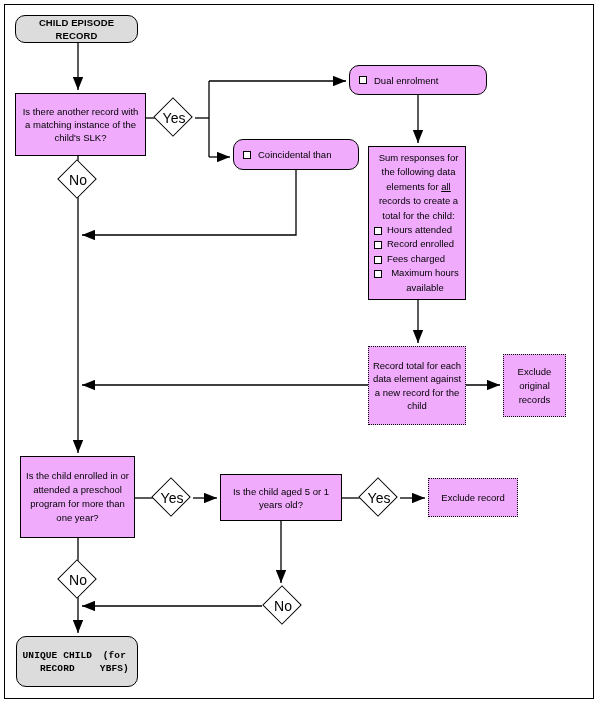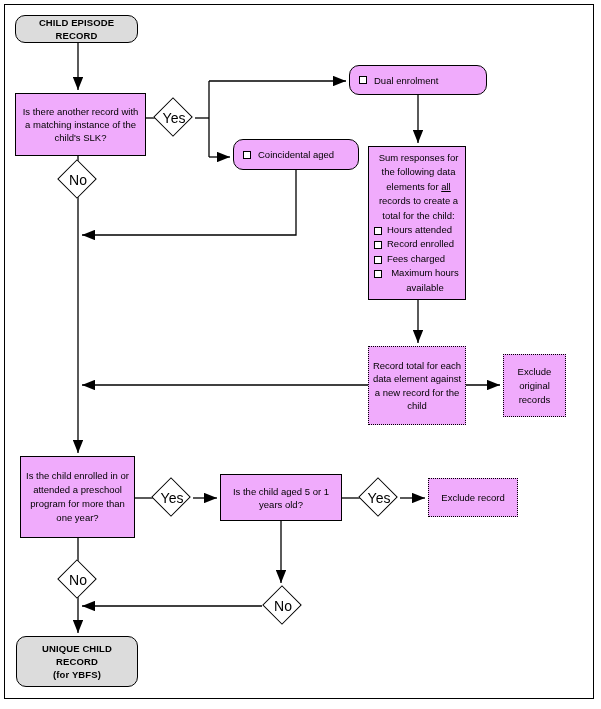--- a/index.html
+++ b/index.html
@@ -81,21 +81,21 @@
     box-sizing: border-box;
   }
   .diamond-label {
     position: absolute;
     left: 0; top: 0; right: 0; bottom: 0;
     display: flex;
     align-items: center;
     justify-content: center;
     font-size: 14px;
   }
-  .two-line { flex-direction: column; }
+  .two-line { flex-direction: row; font-family: Liberation Mono, monospace; }
   .two-line span { display: block; }
 </style>
 </head>
 <body>
 
 <div class="stage">
 
   <div class="frame"></div>
 
   <svg class="connector-layer" width="601" height="709" viewBox="0 0 601 709">
@@ -163,21 +163,21 @@
     <span class="diamond-label">No</span>
   </div>
 
   <div class="node flag" style="left:349px; top:65px; width:138px; height:30px;">
     <span class="checkbox"></span>
     <span>Dual enrolment</span>
   </div>
 
   <div class="node flag" style="left:233px; top:139px; width:126px; height:31px;">
     <span class="checkbox"></span>
-    <span>Coincidental aged</span>
+    <span>Coincidental than</span>
   </div>
 
   <div class="node sum-node" style="left:368px; top:146px; width:98px; height:154px;">
     <div>
       <span>Sum responses for the following data elements for </span><span class="u">all</span><span> records to create a total for the child:</span>
     </div>
     <div class="sum-item">
       <span class="checkbox"></span>
       <span>Hours attended</span>
     </div>

